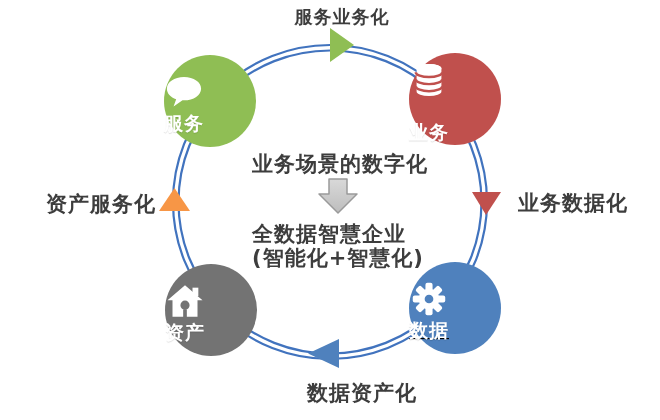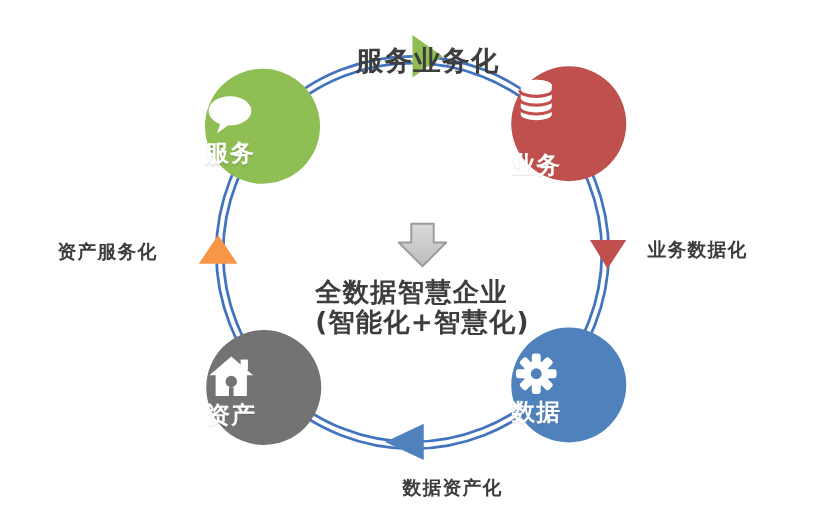--- a/index.html
+++ b/index.html
@@ -9,31 +9,31 @@
   }
   .ring-layer{position:absolute;left:0;top:0;width:660px;height:420px;}
   .node{
     position:absolute;width:92px;height:92px;border-radius:50%;
     display:flex;flex-direction:column;justify-content:center;
     gap:3px;box-sizing:border-box;padding-top:4px;
   }
   .node-service{left:164px;top:55px;background:#8FBE54;}
   .node-business{left:409px;top:53px;background:#C0504D;gap:24px;}
   .node-asset{left:165px;top:264px;background:#737373;}
-  .node-data{left:409px;top:262px;background:#4F81BD;}
+  .node-data{left:409px;top:262px;background:#4F81BD;text-decoration:underline;}
   .node-icon{width:40px;height:38px;}
   .node-label{
     color:#ffffff;font-size:19px;font-weight:700;line-height:1;letter-spacing:1px;
     text-shadow:0 1px 1px rgba(0,0,0,0.12);
   }
   .outer-label{
-    position:absolute;color:#3D3D3D;font-weight:700;font-size:15px;line-height:1;
+    position:absolute;color:#3D3D3D;font-weight:700;font-size:21px;line-height:1;
     white-space:nowrap;letter-spacing:1px;
   }
-  .label-top{left:342px;top:8px;transform:translateX(-50%);font-size:22px;margin-top:31px;}
+  .label-top{left:342px;top:8px;transform:translateX(-50%);font-size:18px;}
   .label-right{left:518px;top:193px;}
   .label-bottom{left:342px;top:383px;transform:translateX(-50%);margin-left:20px;}
   .label-left{left:46px;top:194px;}
   .center-text{
     position:absolute;color:#3D3D3D;font-weight:700;font-size:21px;line-height:1.15;
     white-space:nowrap;transform:translateX(-50%);letter-spacing:1px;
   }
   .center-line1{left:340px;top:152px;}
   .center-line2{left:338px;top:222px;text-align:left;}
 </style>
@@ -109,18 +109,19 @@
       </g>
     </svg>
     <span class="node-label">数据</span>
   </div>
 
   <div class="outer-label label-top">服务业务化</div>
   <div class="outer-label label-right">业务数据化</div>
   <div class="outer-label label-bottom">数据资产化</div>
   <div class="outer-label label-left">资产服务化</div>
 
+  <div class="center-text center-line1">业务场景的数字化</div>
   <div class="center-text center-line2">
     <div>全数据智慧企业</div>
     <div>(智能化+智慧化)</div>
   </div>
 
 </div>
 
 </body></html>

